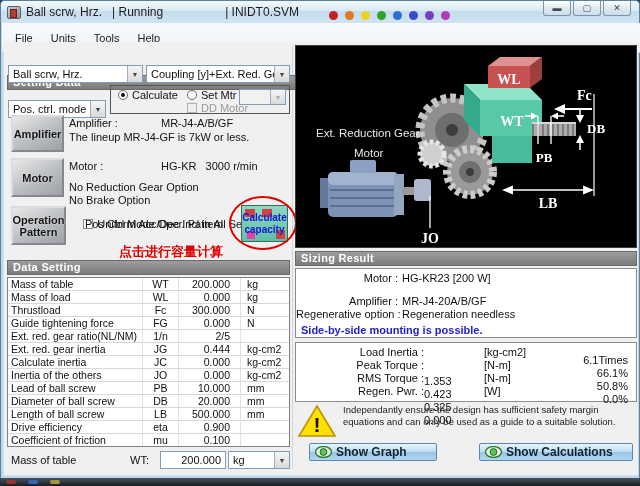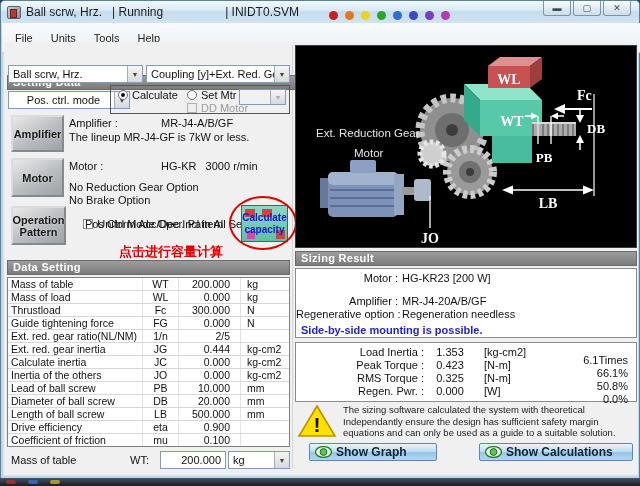--- a/index.html
+++ b/index.html
@@ -103,21 +103,21 @@
   .diagram { position:absolute; left:294px; top:44px; width:342px; height:203px;
              background:#000; border:1px solid #3a3a3a; }
   .rbox { position:absolute; background:#fff; border:1px solid #8c8c8c; font-size:11px; }
   .rline { display:flex; line-height:13px; }
   .rlab { width:102px; text-align:right; white-space:pre; }
   .rval { padding-left:4px; white-space:pre; }
   .blue-note { color:#2222cc; font-weight:bold; padding-left:5px; margin-top:3px; }
 
   .mrow { display:flex; height:13px; line-height:13px; }
   .m-label { width:128px; text-align:right; }
-  .m-val { width:52px; text-align:center; }
+  .m-val { width:52px; text-align:left;margin-top:29px; }
   .m-unit { width:76px; padding-left:8px; }
   .m-ratio { flex:1; text-align:right; padding-right:8px;margin-top:8px; }
 
   .warn { position:absolute; left:296px; top:402px; width:338px; height:40px; display:flex; }
   .warn-text { padding-left:6px; padding-top:1px; font-size:9.5px; line-height:11.5px; color:#222; }
 
   .showbtn { position:absolute; height:18px; border:1px solid #5a88b0; border-radius:2px;
              background:linear-gradient(#eaf5fd,#bcdcf2 48%,#96c5e6 52%,#b4d6ee);
              display:flex; align-items:center; font-weight:bold; font-size:12px; color:#10232e;
              padding-left:5px; }
@@ -160,21 +160,21 @@
 
   <div class="combo" style="left:7px; top:64px; width:135px;">
     <span class="val">Ball scrw, Hrz.</span>
     <span class="arrow">▼</span>
   </div>
   <div class="combo" style="left:145px; top:64px; width:144px;">
     <span class="val">Coupling [y]+Ext. Red. Gear [y]</span>
     <span class="arrow">▼</span>
   </div>
 
-  <div class="combo" style="left:7px; top:90px; width:122px;text-align:center;">
+  <div class="combo" style="left:7px; top:99px; width:98px;">
     <span class="val">Pos. ctrl. mode</span>
     <span class="arrow">▼</span>
   </div>
 
   <div class="groupbox" style="left:109px; top:84px; width:180px; height:29px;">
     <span style="position:absolute; left:7px; top:3px;">
       <span class="radio on"></span><span>Calculate</span>
     </span>
     <span style="position:absolute; left:76px; top:3px;">
       <span class="radio"></span><span>Set Mtr</span>
@@ -440,21 +440,20 @@
       </div>
     </div>
 
   <div class="warn">
     <svg width="40" height="36" viewBox="0 0 40 36">
       <polygon points="20,3 38,33 2,33" fill="#ffe000" stroke="#bb9300" stroke-width="1.6"></polygon>
       <text x="20" y="29" text-anchor="middle" font-size="21" font-weight="bold" fill="#111" font-family="Liberation Sans, sans-serif">!</text>
     </svg>
     <div class="warn-text">
 
-    <div class="warn-line">The sizing software calculated the system with theoretical</div>
         <div class="warn-line">Independantly ensure the design has sufficient safety margin</div>
         <div class="warn-line">equations and can only be used as a guide to a suitable solution.</div>
       </div>
   </div>
 
   <div class="showbtn" style="left:308px; top:442px; width:128px;">
     <svg width="17" height="12" viewBox="0 0 17 12">
       <ellipse cx="8.5" cy="6" rx="8" ry="5.4" fill="#eafaea" stroke="#2a7a2a" stroke-width="1.4"></ellipse>
       <circle cx="8.5" cy="6" r="3.4" fill="#58c858" stroke="#1e6a1e" stroke-width="1"></circle>
     </svg>

